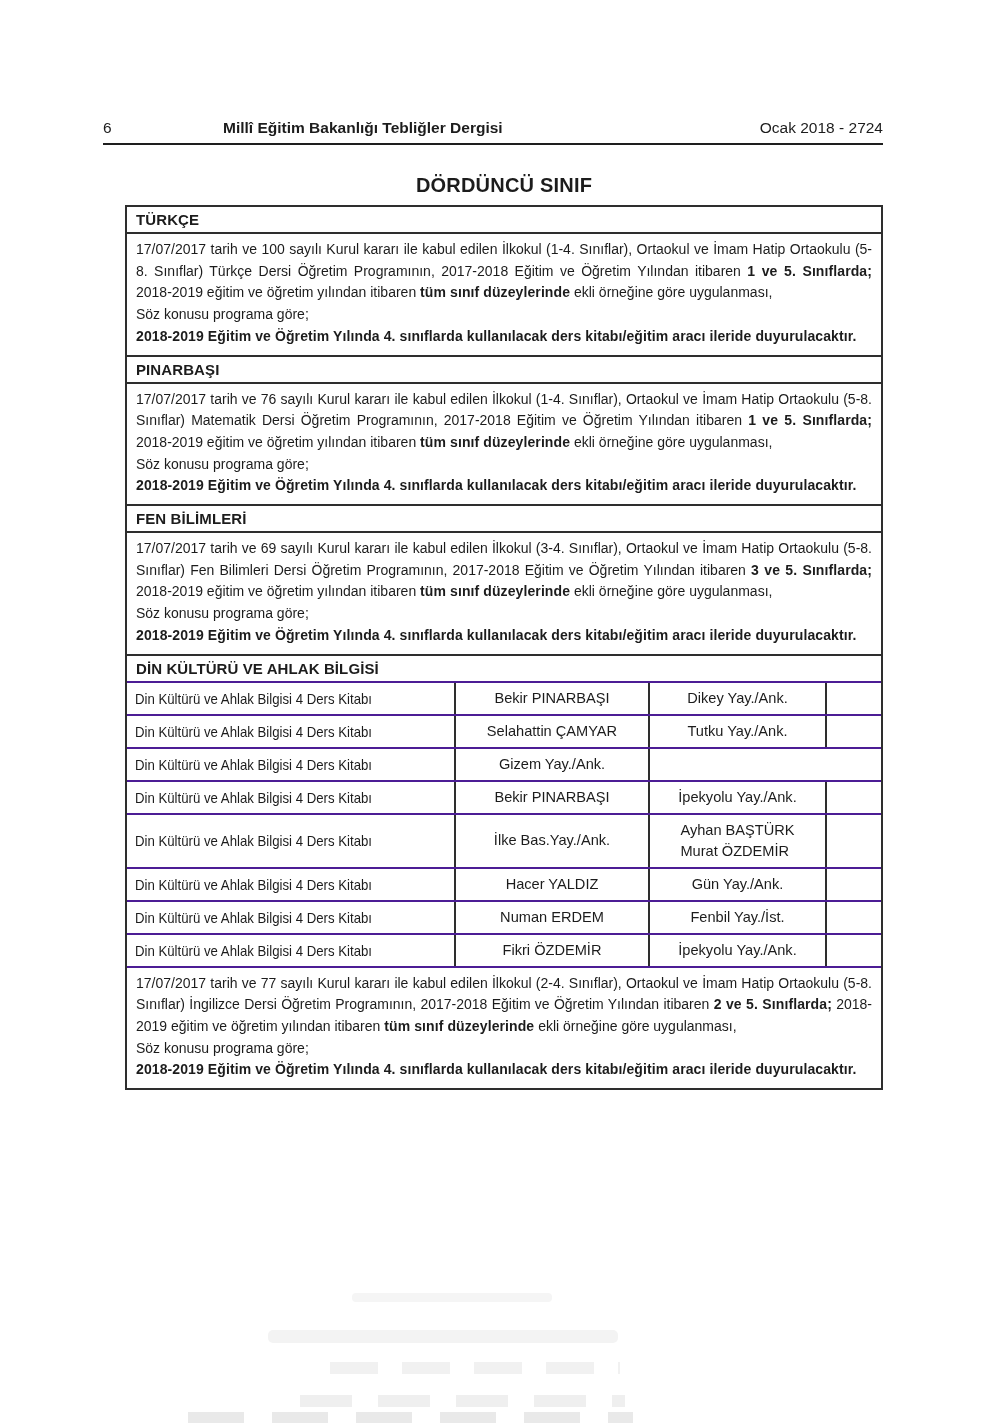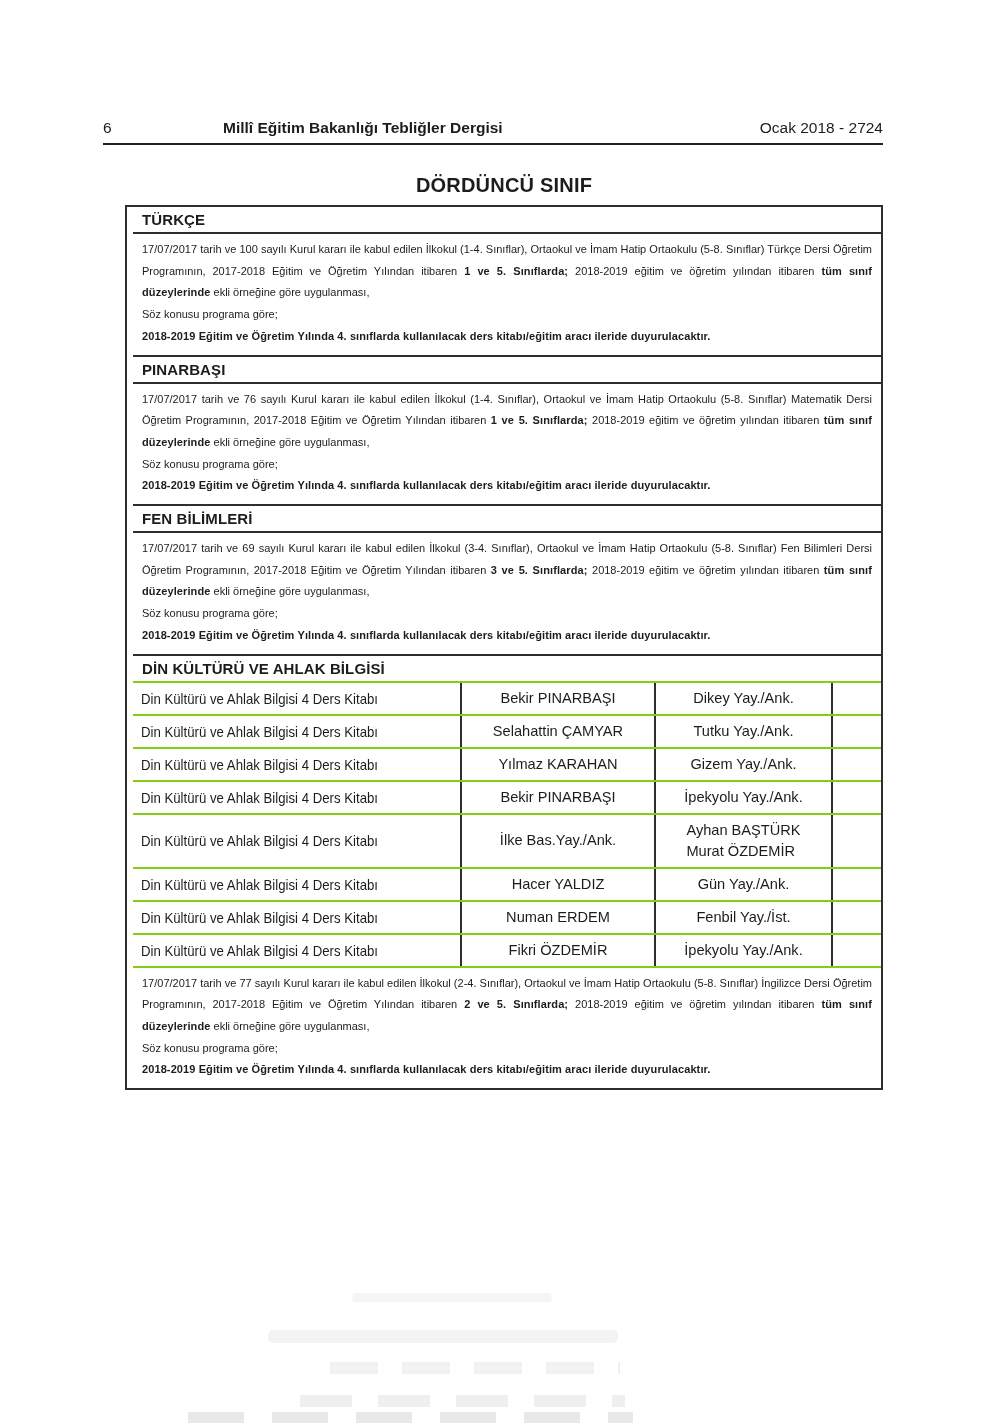--- a/index.html
+++ b/index.html
@@ -31,34 +31,33 @@
     text-align:center; font-weight:700; font-size:20px;
     letter-spacing:.2px;
   }
 
   
   .docbox {
     position:absolute; top:205px; left:125px; width:758px;
     border:2px solid #2e2e2e;
     box-sizing:border-box;
     background:#fff;
-    padding-left:6px;
   }
   .sect-header {
     font-weight:700; font-size:15px;
     padding:4px 9px 4px 9px;
     letter-spacing:.1px;
   }
   .sect-header + .sect-body,
   .sect-body + .sect-header,
   .trow, .sect-header.after { border-top:2px solid #2e2e2e; }
-  .docbox > div + div { border-top:2px solid #84cc16; }
+  .docbox > div + div { border-top:2px solid #4c1d95; }
 
   .sect-body {
-    font-size:11px; line-height:21.7px;
+    font-size:14px; line-height:21.7px;
     padding:5px 9px 7px 9px;
     text-align:justify;
   }
   .sect-body b { letter-spacing:.1px; }
 
   
   .trow {
     display:grid;
     grid-template-columns:327px 194px 177px 1fr;
   }
@@ -130,23 +129,20 @@
         </div>
         <div class="tcell">
           <span></span>
         </div>
       </div>
       <div class="trow">
         <div class="tcell">
           <span class="cell-narrow">Din Kültürü ve Ahlak Bilgisi 4 Ders Kitabı</span>
         </div>
         <div class="tcell">
-          <span>Yılmaz KARAHAN</span>
-        </div>
-        <div class="tcell">
           <span>Gizem Yay./Ank.</span>
         </div>
         <div class="tcell">
           <span></span>
         </div>
       </div>
       <div class="trow">
         <div class="tcell">
           <span class="cell-narrow">Din Kültürü ve Ahlak Bilgisi 4 Ders Kitabı</span>
         </div>

